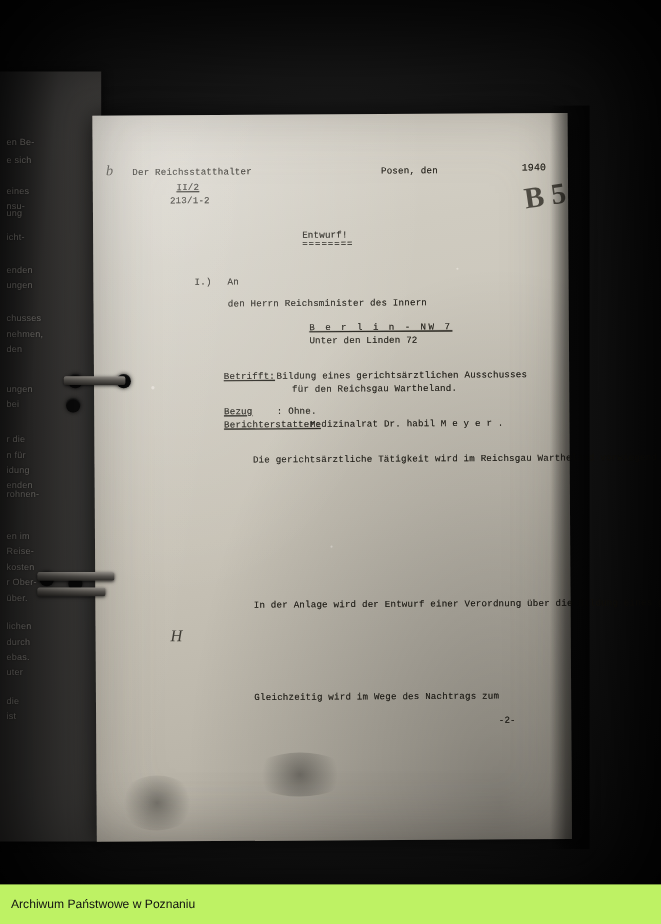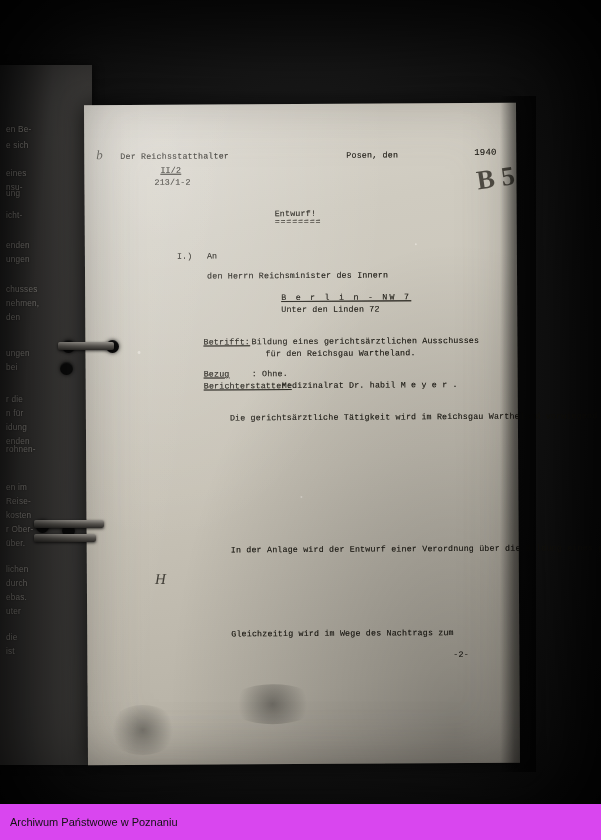--- a/index.html
+++ b/index.html
@@ -153,21 +153,21 @@
     transform: rotate(-8deg);
   }
 
   
   .footer {
     position: absolute;
     left: 0;
     bottom: 0;
     width: 601px;
     height: 36px;
-    background: #d946ef;
+    background: #bef264;
     display: flex;
     align-items: center;
     padding-left: 10px;
     box-sizing: border-box;
   }
   .footer-text {
     color: #111;
     font-size: 11px;
     font-family: "Liberation Sans", sans-serif;
   }

